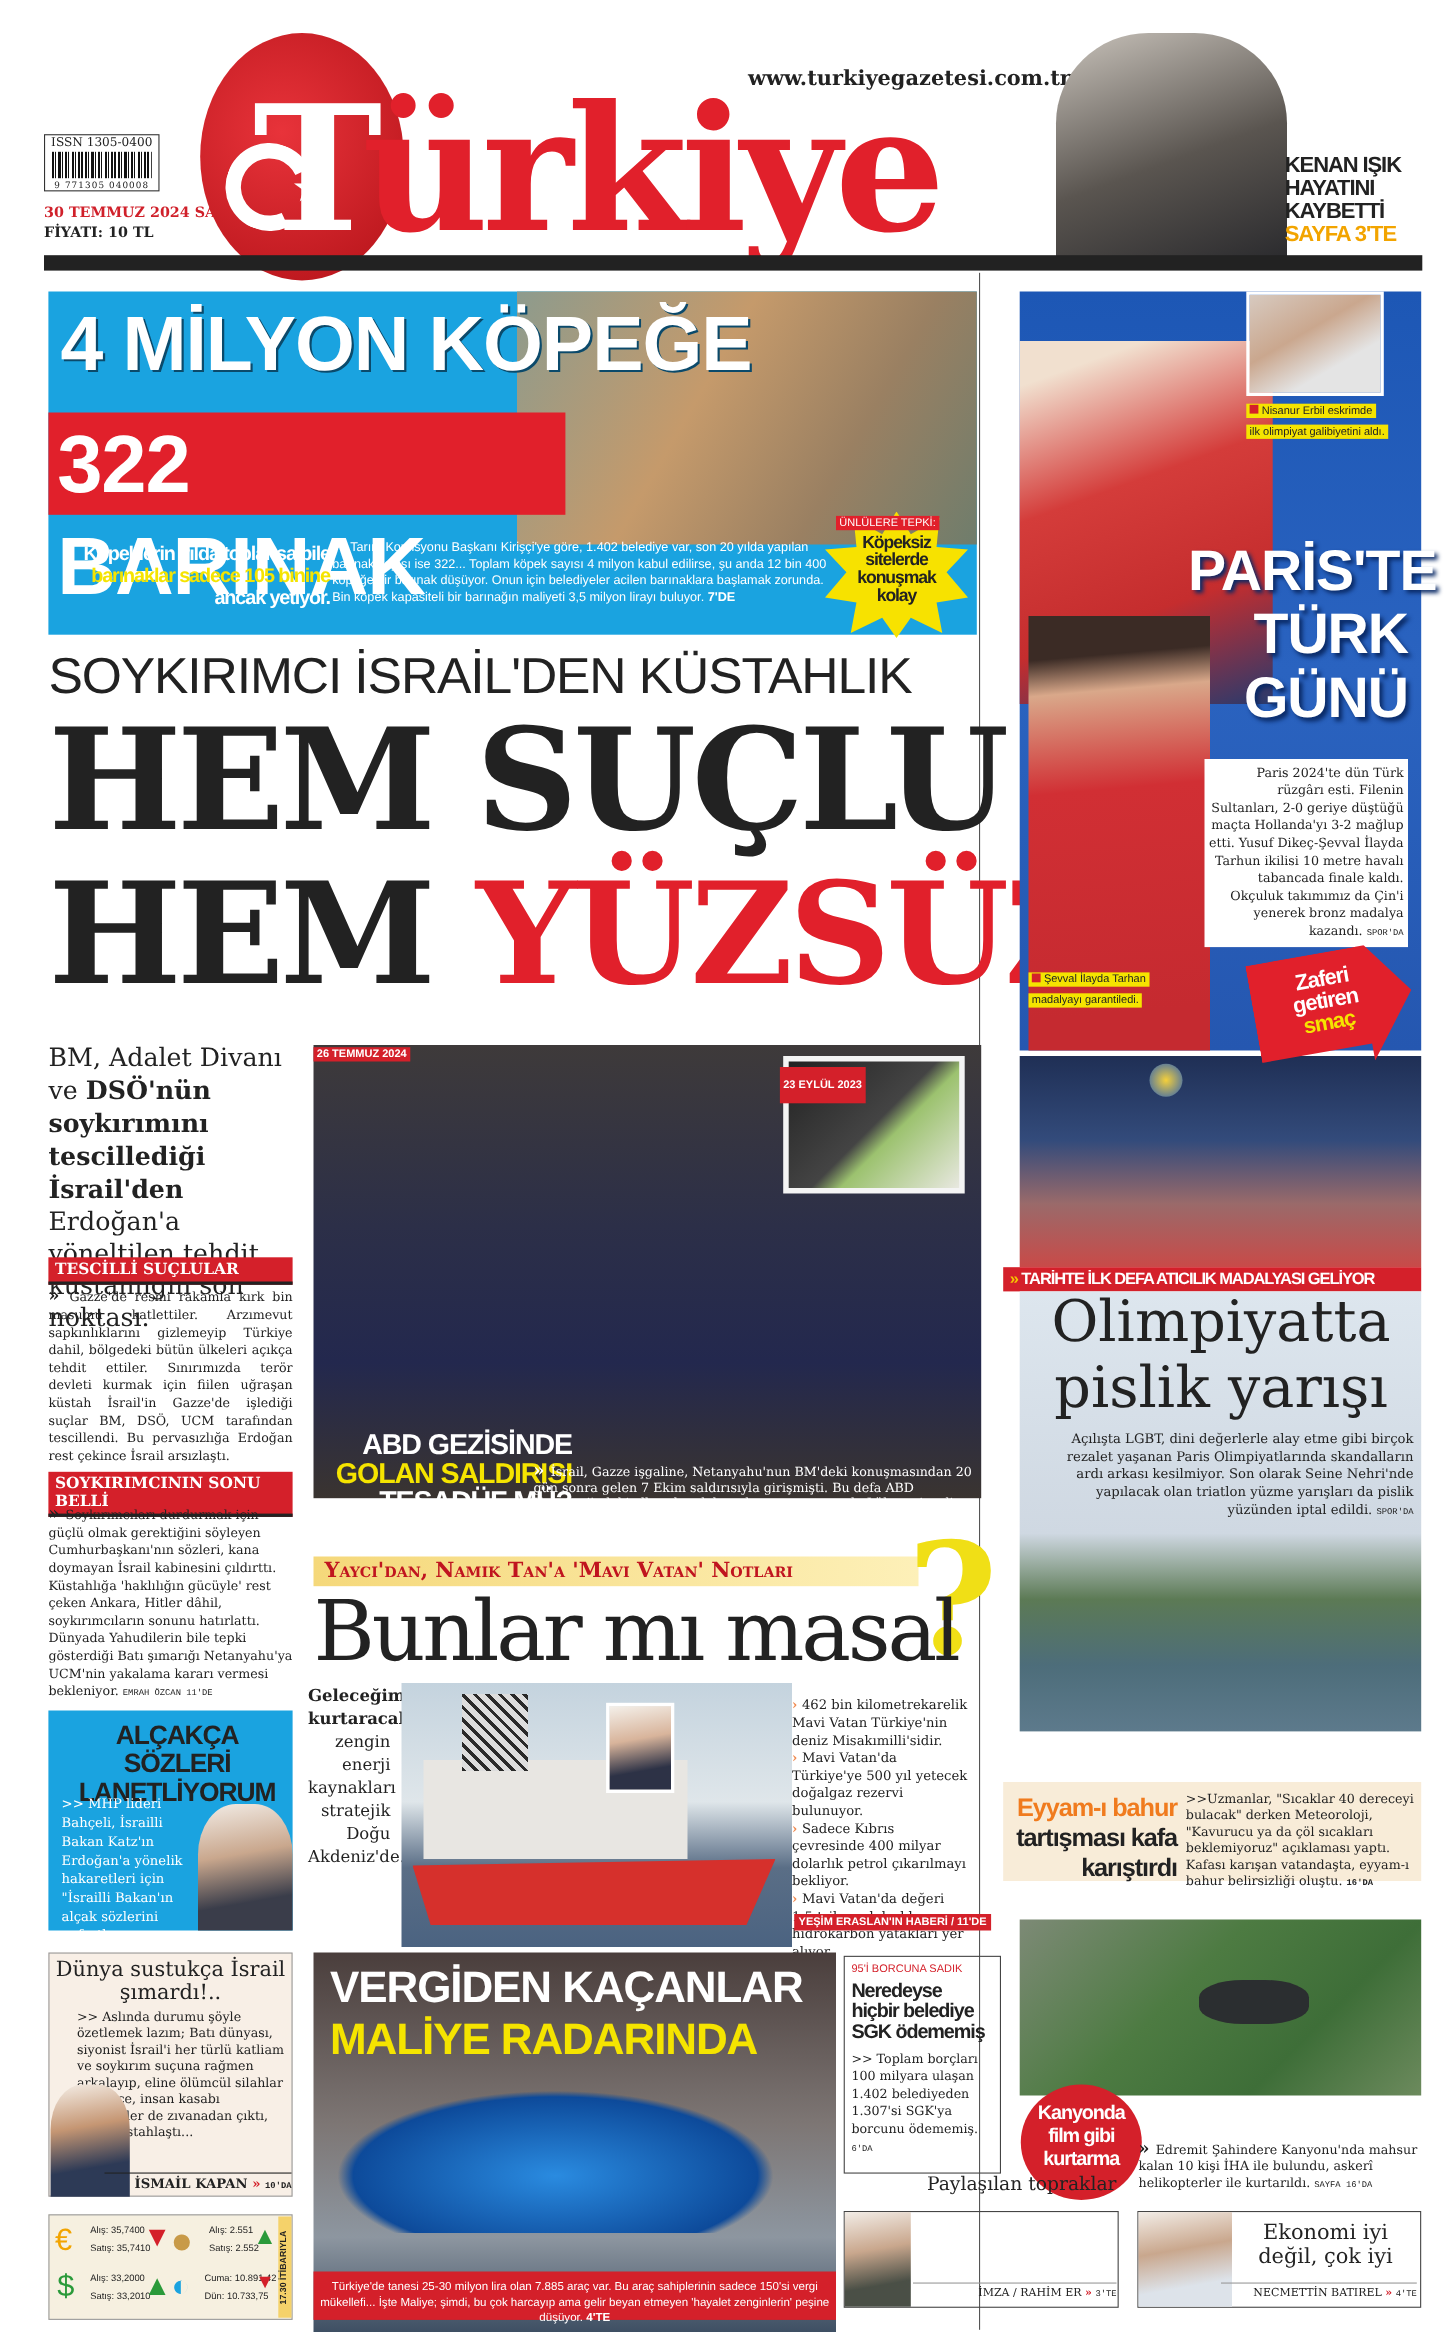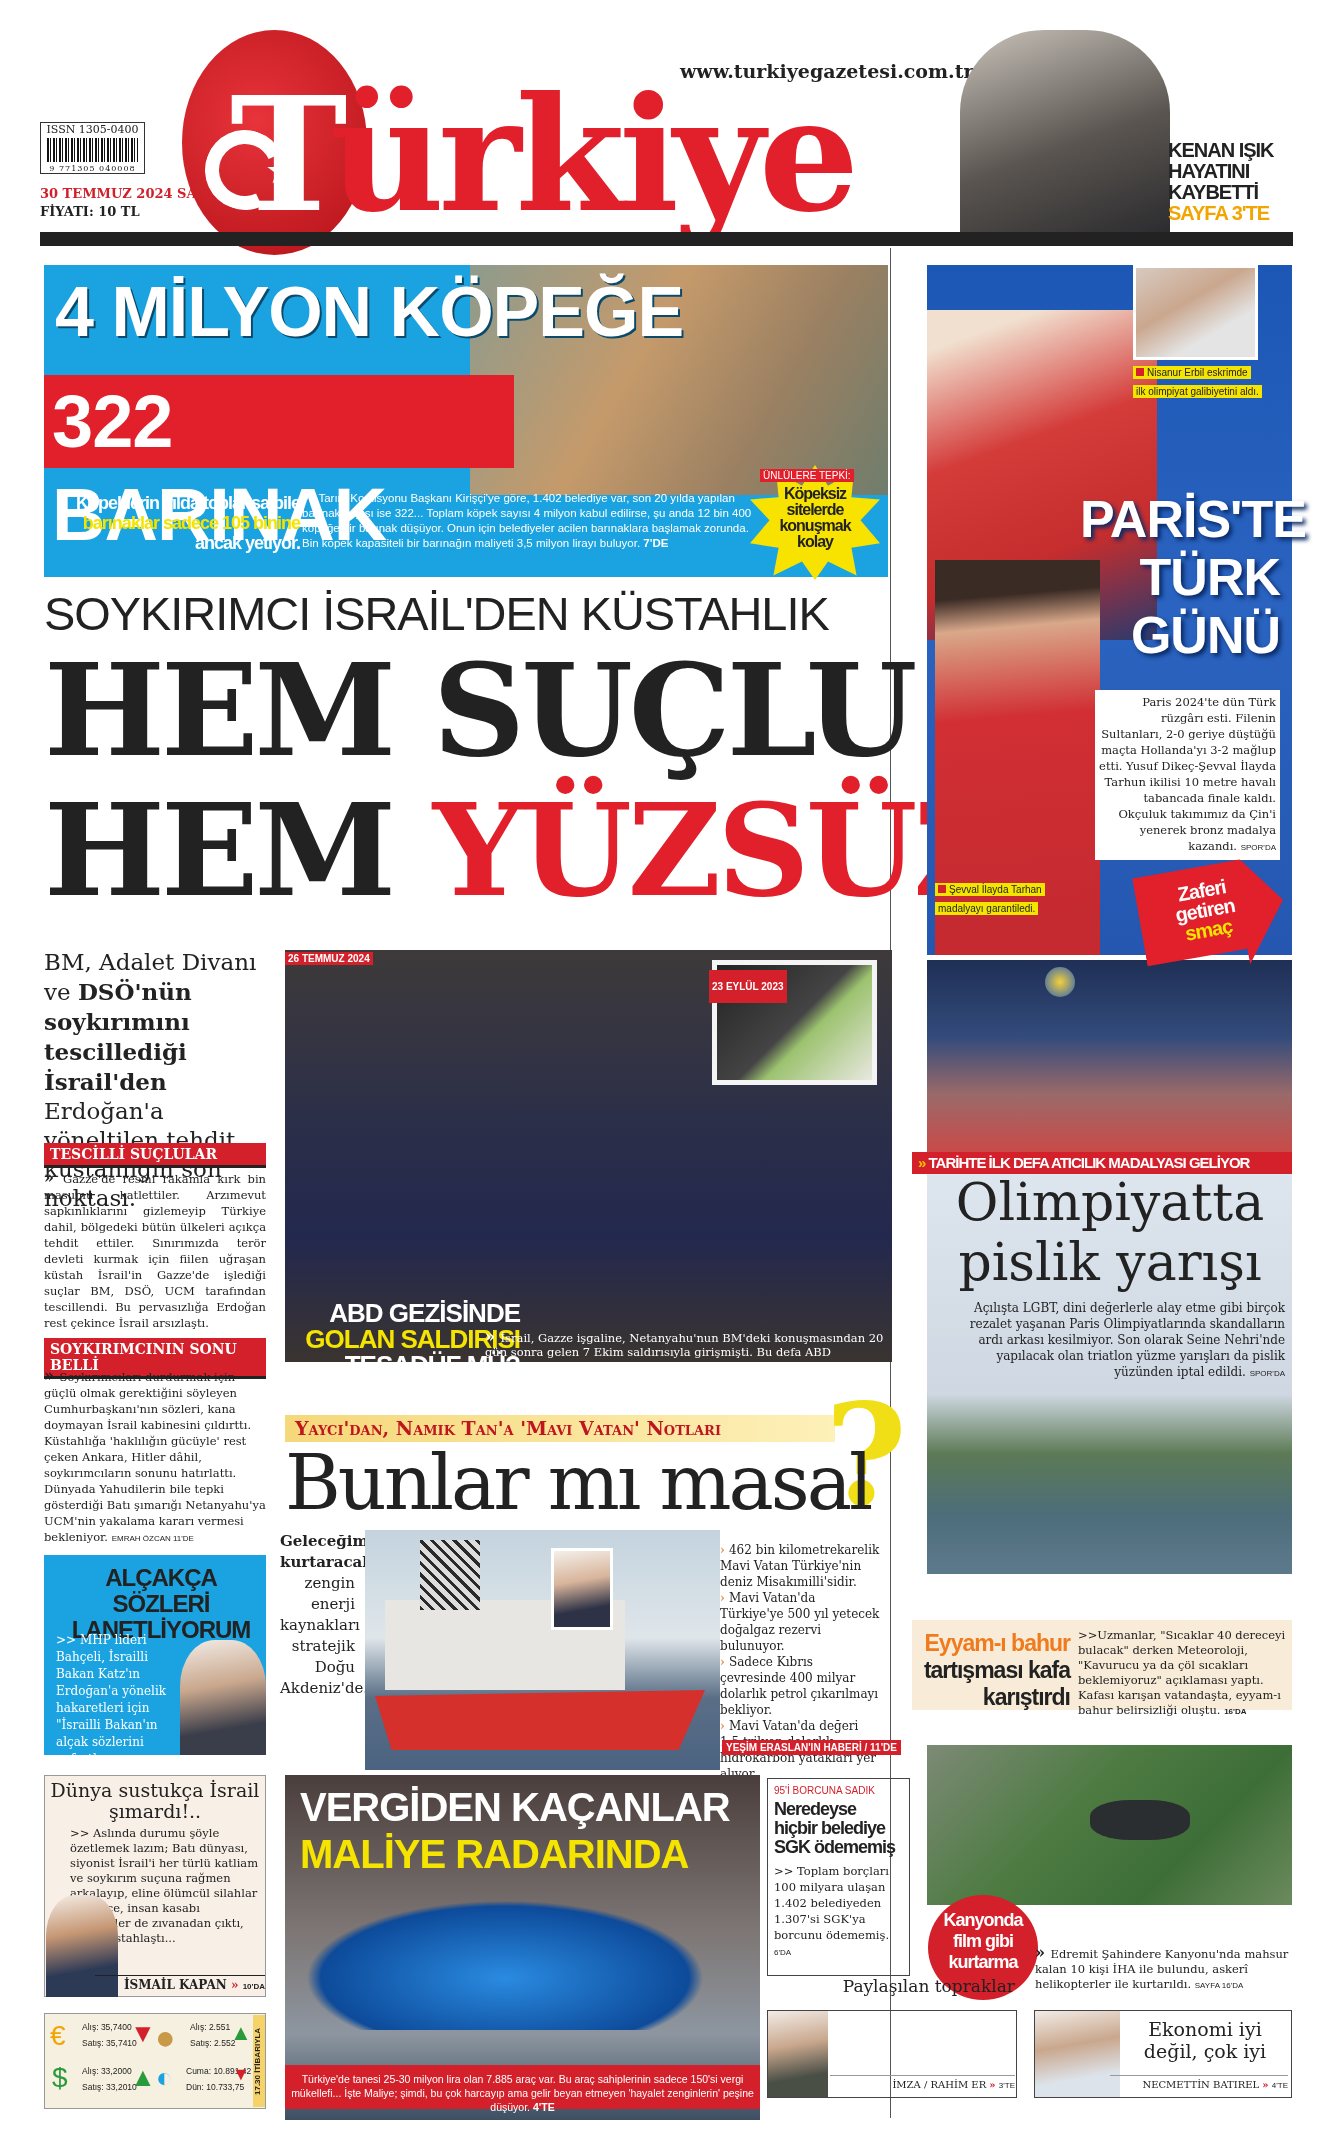--- a/index.html
+++ b/index.html
@@ -40,21 +40,21 @@
 #h-line2{left:44px;top:780px;font-size:128px;line-height:140px;font-family:"DejaVu Serif",serif;font-weight:bold;letter-spacing:-4px}
 #h-red{color:#e1202b}
 
 #lede{left:44px;top:948px;width:230px;font-size:23px;line-height:29px}
 .secbar{background:#d4202a;color:#fff;font-size:14px;font-weight:bold;padding:3px 6px;border-bottom:3px solid #222}
 #sec1{left:44px;top:1143px;width:222px}
 #sec1-body{left:44px;top:1170px;width:222px;font-size:11.5px;line-height:16px;text-align:justify}
 #sec2{left:44px;top:1338px;width:222px}
 #sec2-body{left:44px;top:1368px;width:222px;font-size:11.5px;line-height:16px}
 .raq{color:#222;font-weight:bold;font-size:16px}
-.ref{font-size:8px;font-family:Liberation Sans, sans-serif}
+.ref{font-size:8px;font-family:Liberation Mono, monospace}
 #bah{left:44px;top:1555px;width:222px;height:200px;background:#1aa3e0;color:#fff}
 #bah-h{left:56px;top:1565px;width:210px;font-size:24px;line-height:26px;text-align:center}
 #bah-body{left:56px;top:1632px;width:130px;font-size:12px;line-height:17px;color:#fff}
 #bah-face{left:180px;top:1640px;width:86px;height:115px;background:linear-gradient(170deg,#f2ece6,#c9a78d 40%,#3a3d4a 75%);border-radius:40% 40% 0 0}
 
 #congress{left:285px;top:950px;width:607px;height:412px;background:linear-gradient(180deg,#3e3a3a,#2c2f48 40%,#23284e 70%,#3a3430)}
 #congress-date{left:285px;top:952px;background:#d4202a;color:#fff;font-size:10px;font-weight:bold;padding:1px 3px}
 #inset{left:712px;top:960px;width:165px;height:125px;background:#f4f4f4;padding:5px}
 #inset-img{width:100%;height:100%;background:linear-gradient(135deg,#222,#444 50%,#9cc26f 60%,#e8e8e0)}
 #inset-date{left:709px;top:970px;background:#d4202a;color:#fff;font-size:10px;font-weight:bold;padding:11px 3px}

